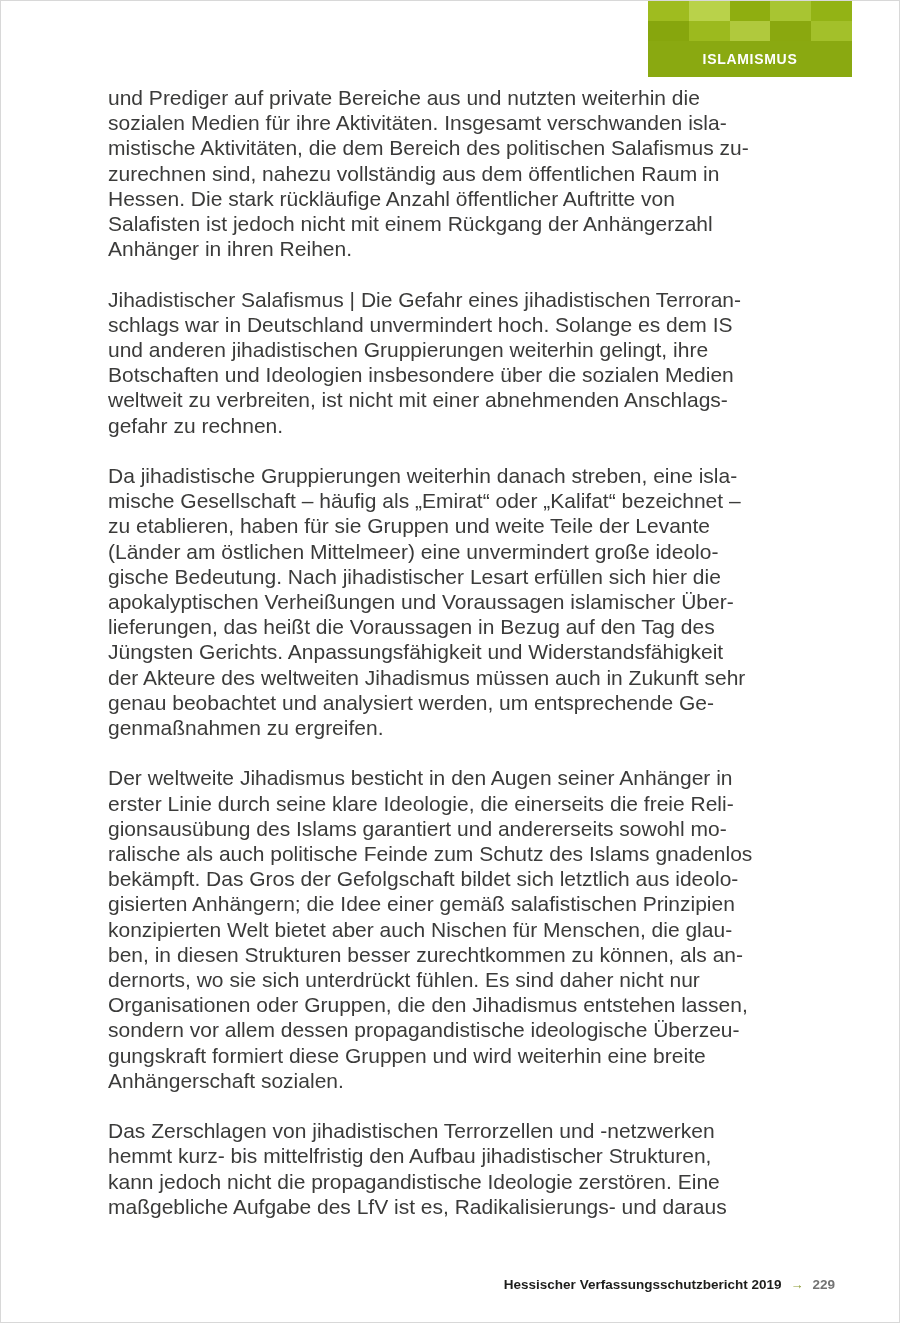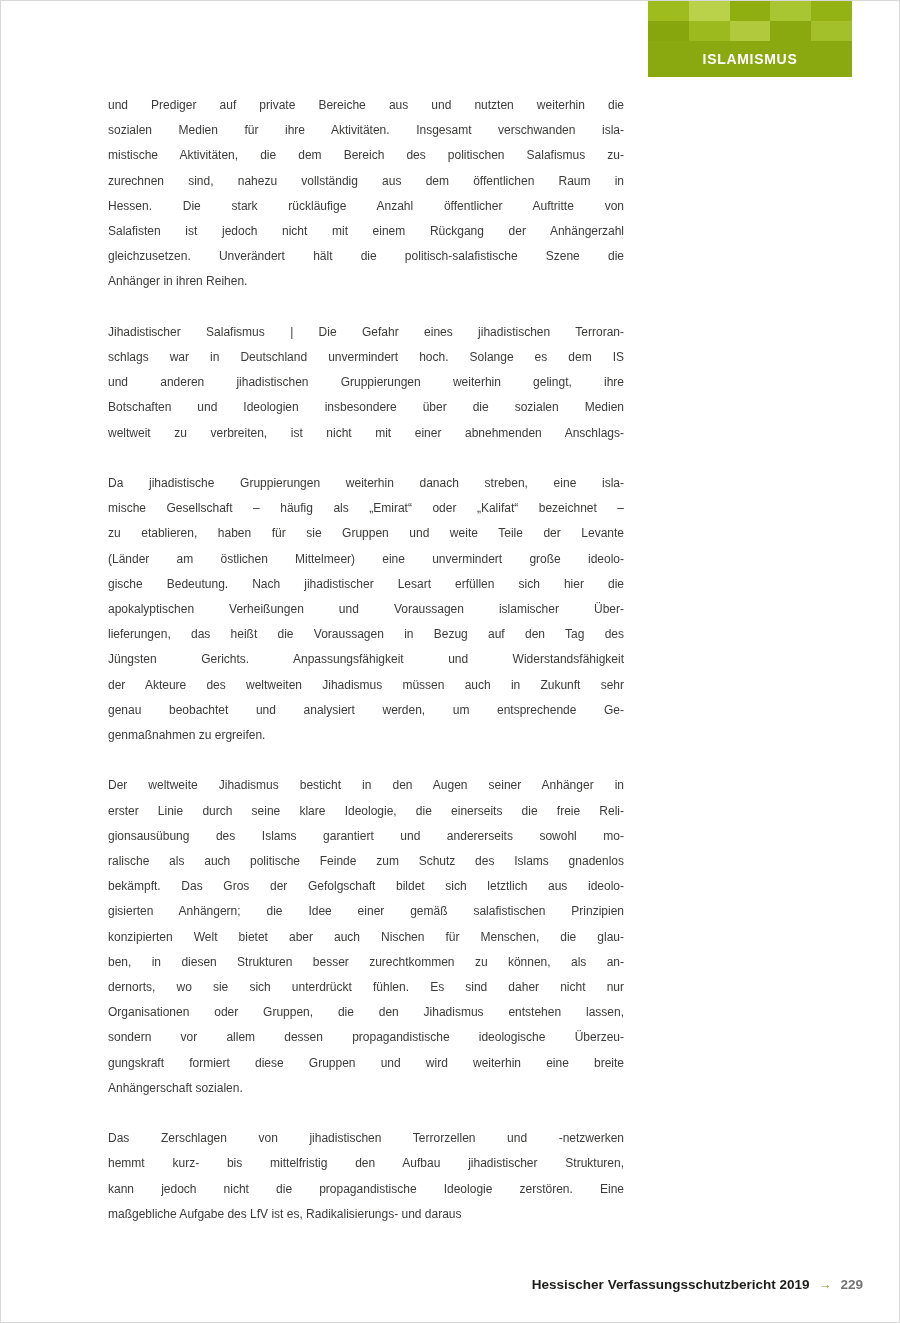--- a/index.html
+++ b/index.html
@@ -15,31 +15,31 @@
   
   .header-badge { position:absolute; top:0; right:47px; width:204px; }
   .mosaic { display:grid; grid-template-columns:repeat(5,1fr); grid-auto-rows:20px; }
   .tile { width:100%; height:100%; }
   .band { height:36px; display:flex; align-items:center; justify-content:center; }
   .band-label {
     color:#ffffff; font-weight:bold; font-size:14px; letter-spacing:0.7px;
   }
   
   .body-text {
-    position:absolute; left:107px; top:92px; width:516px;
-    color:#3b3b3a; font-size:12px; line-height:25.2px;
+    position:absolute; left:107px; top:84px; width:516px;
+    color:#3b3b3a; font-size:21px; line-height:25.2px;
   }
   .para { margin-bottom:25.2px; }
   .para:last-child { margin-bottom:1px; }
   .line { text-align:justify; text-align-last:justify; white-space:nowrap; }
   .line.last { text-align:justify; text-align-last:left; }
   .line strong { font-weight:normal; color:#3b3b3a; }
   
   .page-footer {
-    position:absolute; right:36px; top:1276px;
+    position:absolute; right:64px; top:1276px;
     display:flex; align-items:baseline; gap:9px;
     font-size:13.5px; white-space:nowrap;
   }
   .ft-title { font-weight:bold; color:#1d1d1b; }
   .ft-arrow { color:#8c9c35; font-weight:bold; font-size:13px; }
   .ft-page { color:#737373; font-weight:bold; }
 </style>
 </head>
 <body>
 
@@ -64,29 +64,29 @@
   </div>
 
   <main class="body-text" id="body-text">
       <div class="para">
         <div class="line">und Prediger auf private Bereiche aus und nutzten weiterhin die</div>
         <div class="line">sozialen Medien für ihre Aktivitäten. Insgesamt verschwanden isla-</div>
         <div class="line">mistische Aktivitäten, die dem Bereich des politischen Salafismus zu-</div>
         <div class="line">zurechnen sind, nahezu vollständig aus dem öffentlichen Raum in</div>
         <div class="line">Hessen. Die stark rückläufige Anzahl öffentlicher Auftritte von</div>
         <div class="line">Salafisten ist jedoch nicht mit einem Rückgang der Anhängerzahl</div>
-        <div class="line">gleichzusetzen. Unverändert hält die politisch-salafistische Szene die</div>
         <div class="line last">Anhänger in ihren Reihen.</div>
       </div>
       <div class="para">
         <div class="line"><strong>Jihadistischer Salafismus |</strong> Die Gefahr eines jihadistischen Terroran-</div>
         <div class="line">schlags war in Deutschland unvermindert hoch. Solange es dem IS</div>
         <div class="line">und anderen jihadistischen Gruppierungen weiterhin gelingt, ihre</div>
         <div class="line">Botschaften und Ideologien insbesondere über die sozialen Medien</div>
         <div class="line">weltweit zu verbreiten, ist nicht mit einer abnehmenden Anschlags-</div>
+        <div class="line last">gefahr zu rechnen.</div>
       </div>
       <div class="para">
         <div class="line">Da jihadistische Gruppierungen weiterhin danach streben, eine isla-</div>
         <div class="line">mische Gesellschaft – häufig als „Emirat“ oder „Kalifat“ bezeichnet –</div>
         <div class="line">zu etablieren, haben für sie Gruppen und weite Teile der Levante</div>
         <div class="line">(Länder am östlichen Mittelmeer) eine unvermindert große ideolo-</div>
         <div class="line">gische Bedeutung. Nach jihadistischer Lesart erfüllen sich hier die</div>
         <div class="line">apokalyptischen Verheißungen und Voraussagen islamischer Über-</div>
         <div class="line">lieferungen, das heißt die Voraussagen in Bezug auf den Tag des</div>
         <div class="line">Jüngsten Gerichts. Anpassungsfähigkeit und Widerstandsfähigkeit</div>

